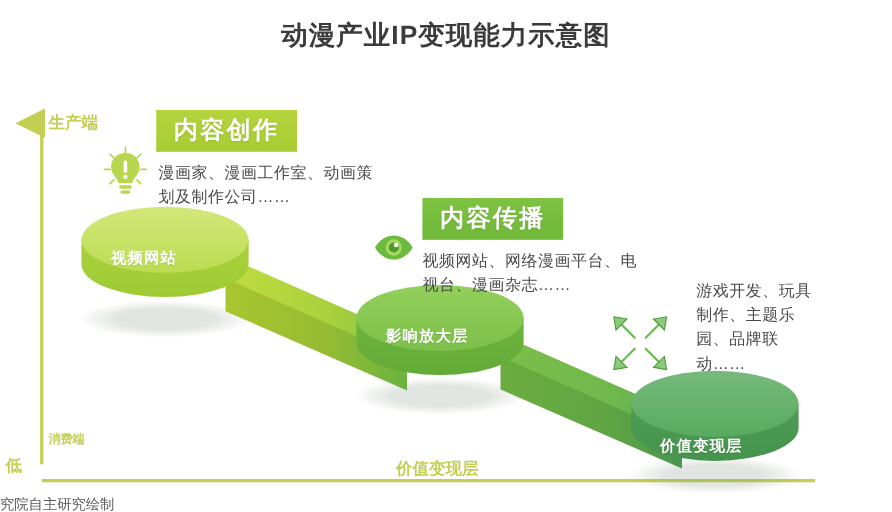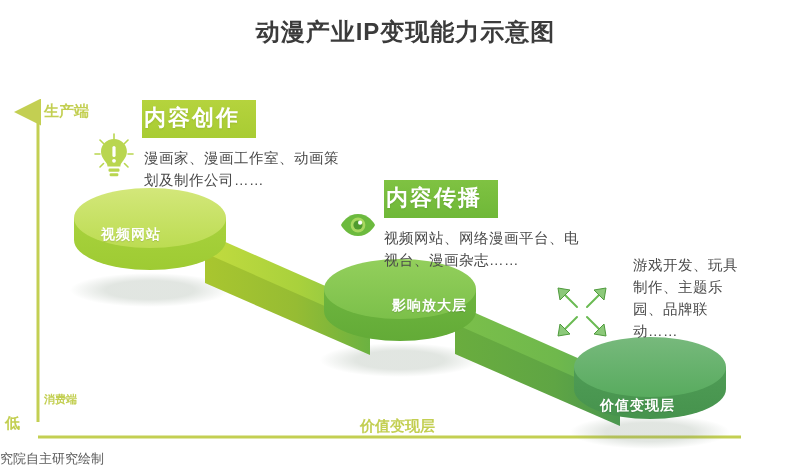--- a/index.html
+++ b/index.html
@@ -67,28 +67,28 @@
   .disc-label {
     position: absolute;
     color: #ffffff;
     font-size: 14px;
     font-weight: bold;
     letter-spacing: 1px;
     text-shadow: 0 1px 1px rgba(0,0,0,.12);
     white-space: nowrap;
   }
   .disc-label.d1 { left: 101px; top: 226px; }
-  .disc-label.d2 { left: 351px; top: 297px; margin-left: 41px; }
+  .disc-label.d2 { left: 351px; top: 297px; }
   .disc-label.d3 { left: 600px; top: 397px; }
 
   
   .callout { position: absolute; }
   .badge {
     display: inline-block;
-    padding: 6px 16px 8px 2px;
+    padding: 6px 16px 8px 16px;
     color: #ffffff;
     font-size: 22px;
     font-weight: bold;
     letter-spacing: 2px;
     white-space: nowrap;
     line-height: 1.1;
     text-shadow: 0 1px 2px rgba(0,0,0,.10);
   }
   .badge.b1 { background: linear-gradient(180deg,#b5d33d 0%, #a8cc33 100%); }
   .badge.b2 { background: linear-gradient(180deg,#7fc242 0%, #6fb838 100%); }

